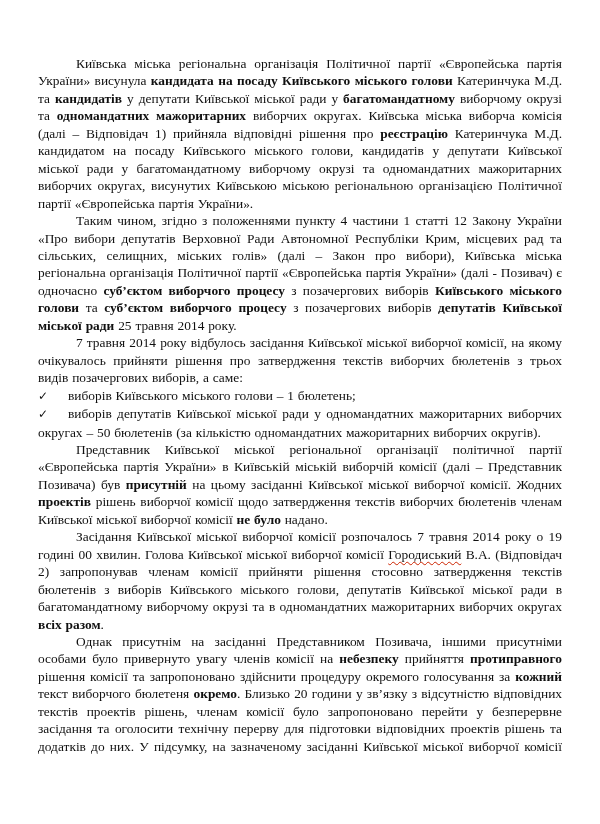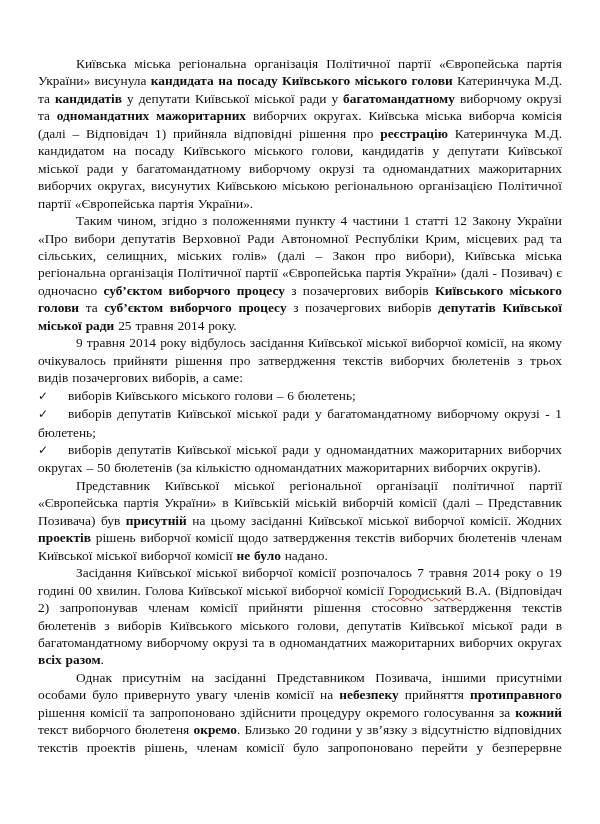--- a/index.html
+++ b/index.html
@@ -50,21 +50,20 @@
     text-underline-offset: 2px;
   }
 </style>
 </head>
 <body>
 
 <div class="page">
   <div class="content">
       <p class="para indent"><span>Київська міська регіональна організація Політичної партії «Європейська партія України» висунула </span><strong>кандидата на посаду Київського міського голови</strong><span> Катеринчука М.Д. та </span><strong>кандидатів</strong><span> у депутати Київської міської ради у </span><strong>багатомандатному</strong><span> виборчому окрузі та </span><strong>одномандатних мажоритарних</strong><span> виборчих округах. Київська міська виборча комісія (далі – Відповідач 1) прийняла відповідні рішення про </span><strong>реєстрацію</strong><span> Катеринчука М.Д. кандидатом на посаду Київського міського голови, кандидатів у депутати Київської міської ради у багатомандатному виборчому окрузі та одномандатних мажоритарних виборчих округах, висунутих Київською міською регіональною організацією Політичної партії «Європейська партія України».</span></p>
       <p class="para indent"><span>Таким чином, згідно з положеннями пункту 4 частини 1 статті 12 Закону України «Про вибори депутатів Верховної Ради Автономної Республіки Крим, місцевих рад та сільських, селищних, міських голів» (далі – Закон про вибори), Київська міська регіональна організація Політичної партії «Європейська партія України» (далі - Позивач) є одночасно </span><strong>суб’єктом виборчого процесу</strong><span> з позачергових виборів </span><strong>Київського міського голови</strong><span> та </span><strong>суб’єктом виборчого процесу</strong><span> з позачергових виборів </span><strong>депутатів Київської міської ради</strong><span> 25 травня 2014 року.</span></p>
-      <p class="para indent"><span>9 травня 2014 року відбулось засідання Київської міської виборчої комісії, на якому очікувалось прийняти рішення про затвердження текстів виборчих бюлетенів з трьох видів позачергових виборів, а саме:</span></p>
-      <p class="para check"><span class="checkmark">✓</span><span>виборів Київського міського голови – 6 бюлетень;</span></p>
-      <p class="para check"><span class="checkmark">✓</span><span>виборів депутатів Київської міської ради у багатомандатному виборчому окрузі -  1 бюлетень;</span></p>
+      <p class="para indent"><span>7 травня 2014 року відбулось засідання Київської міської виборчої комісії, на якому очікувалось прийняти рішення про затвердження текстів виборчих бюлетенів з трьох видів позачергових виборів, а саме:</span></p>
+      <p class="para check"><span class="checkmark">✓</span><span>виборів Київського міського голови – 1 бюлетень;</span></p>
       <p class="para check"><span class="checkmark">✓</span><span>виборів депутатів Київської міської ради у одномандатних мажоритарних виборчих округах – 50 бюлетенів (за кількістю одномандатних мажоритарних виборчих округів).</span></p>
       <p class="para indent"><span>Представник Київської міської регіональної організації політичної партії «Європейська партія України» в Київській міській виборчій комісії (далі – Представник Позивача) був </span><strong>присутній</strong><span> на цьому засіданні Київської міської виборчої комісії. Жодних </span><strong>проектів</strong><span> рішень виборчої комісії щодо затвердження текстів виборчих бюлетенів членам Київської міської виборчої комісії </span><strong>не було</strong><span> надано.</span></p>
       <p class="para indent"><span>Засідання Київської міської виборчої комісії розпочалось 7 травня 2014 року о 19 годині 00 хвилин. Голова Київської міської виборчої комісії </span><span class="squiggle" style="text-decoration-color: rgb(204, 34, 0);">Городиський</span><span> В.А. (Відповідач 2) запропонував членам комісії прийняти рішення стосовно затвердження текстів бюлетенів з виборів Київського міського голови, депутатів Київської міської ради в багатомандатному виборчому окрузі та в одномандатних мажоритарних виборчих округах </span><strong>всіх разом</strong><span>.</span></p>
       <p class="para indent"><span>Однак присутнім на засіданні Представником Позивача, іншими присутніми особами було привернуто увагу членів комісії на </span><strong>небезпеку</strong><span> прийняття </span><strong>протиправного</strong><span> рішення комісії та запропоновано здійснити процедуру окремого голосування за </span><strong>кожний</strong><span> текст виборчого бюлетеня </span><strong>окремо</strong><span>. Близько 20 години у зв’язку з відсутністю відповідних текстів проектів рішень, членам комісії було запропоновано перейти у безперервне засідання та оголосити технічну перерву для підготовки відповідних проектів рішень та додатків до них. У підсумку, на зазначеному засіданні Київської міської виборчої комісії </span><strong>не було</strong><span> прийнято рішення про затвердження текстів </span><strong>жодного</strong><span> із </span><strong>62-ох</strong><span> виборчих бюлетенів.</span></p>
     </div>
 </div>
 
 </body></html>

